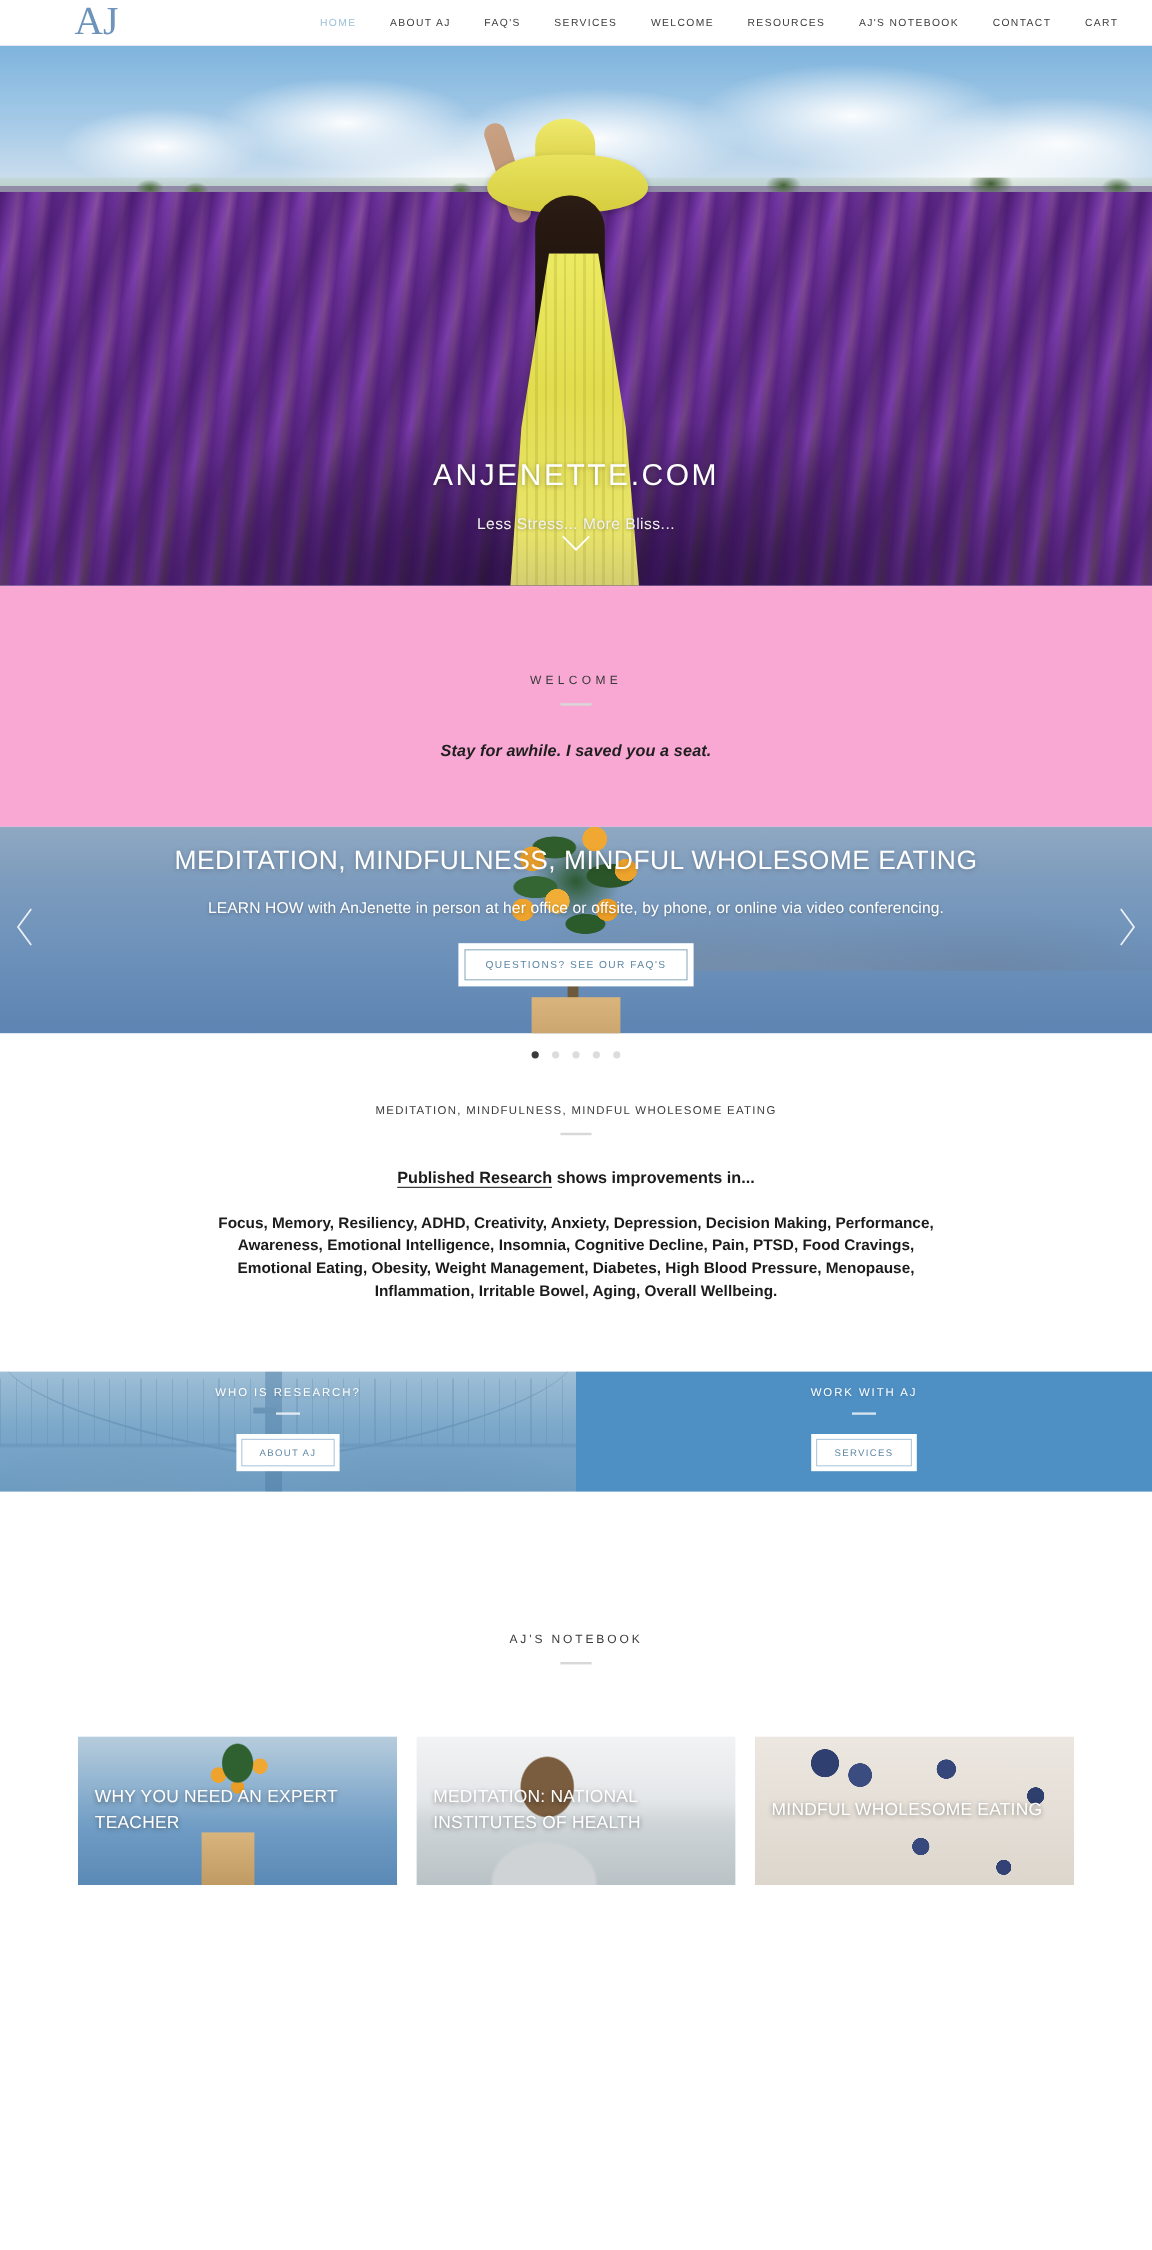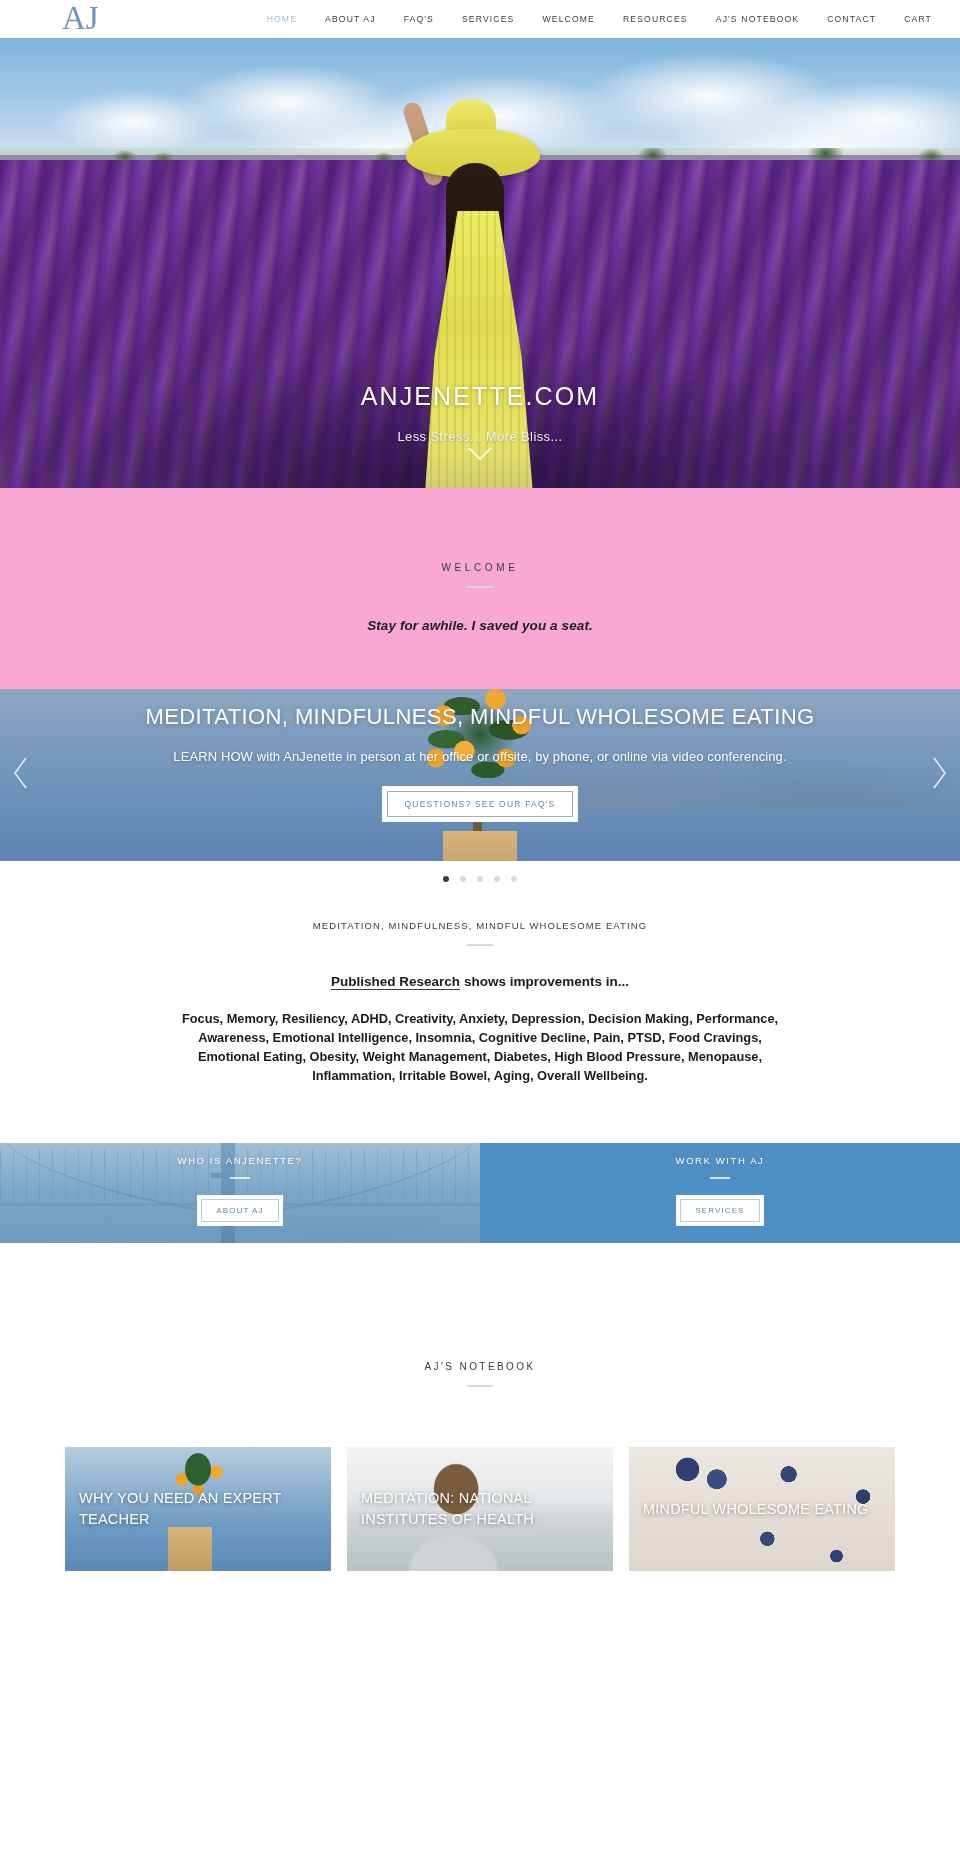--- a/index.html
+++ b/index.html
@@ -488,21 +488,21 @@
     <div class="bridge">
       <div class="verticals"></div>
       <div class="cable-l"></div>
       <div class="cable-r"></div>
       <div class="hills"></div>
       <div class="deck"></div>
       <div class="tower"></div>
       <div class="tower-bar1"></div>
       <div class="tower-bar2"></div>
     </div>
-    <div class="panel-title">WHO IS ANJENETTE?</div>
+    <div class="panel-title">WHO IS RESEARCH?</div>
     <div class="panel-rule"></div>
     <div class="panel-btn">
       <span>ABOUT AJ</span>
     </div>
   </div>
 
   <div class="panel right">
     <div class="panel-title">WORK WITH AJ</div>
     <div class="panel-rule"></div>
     <div class="panel-btn">

